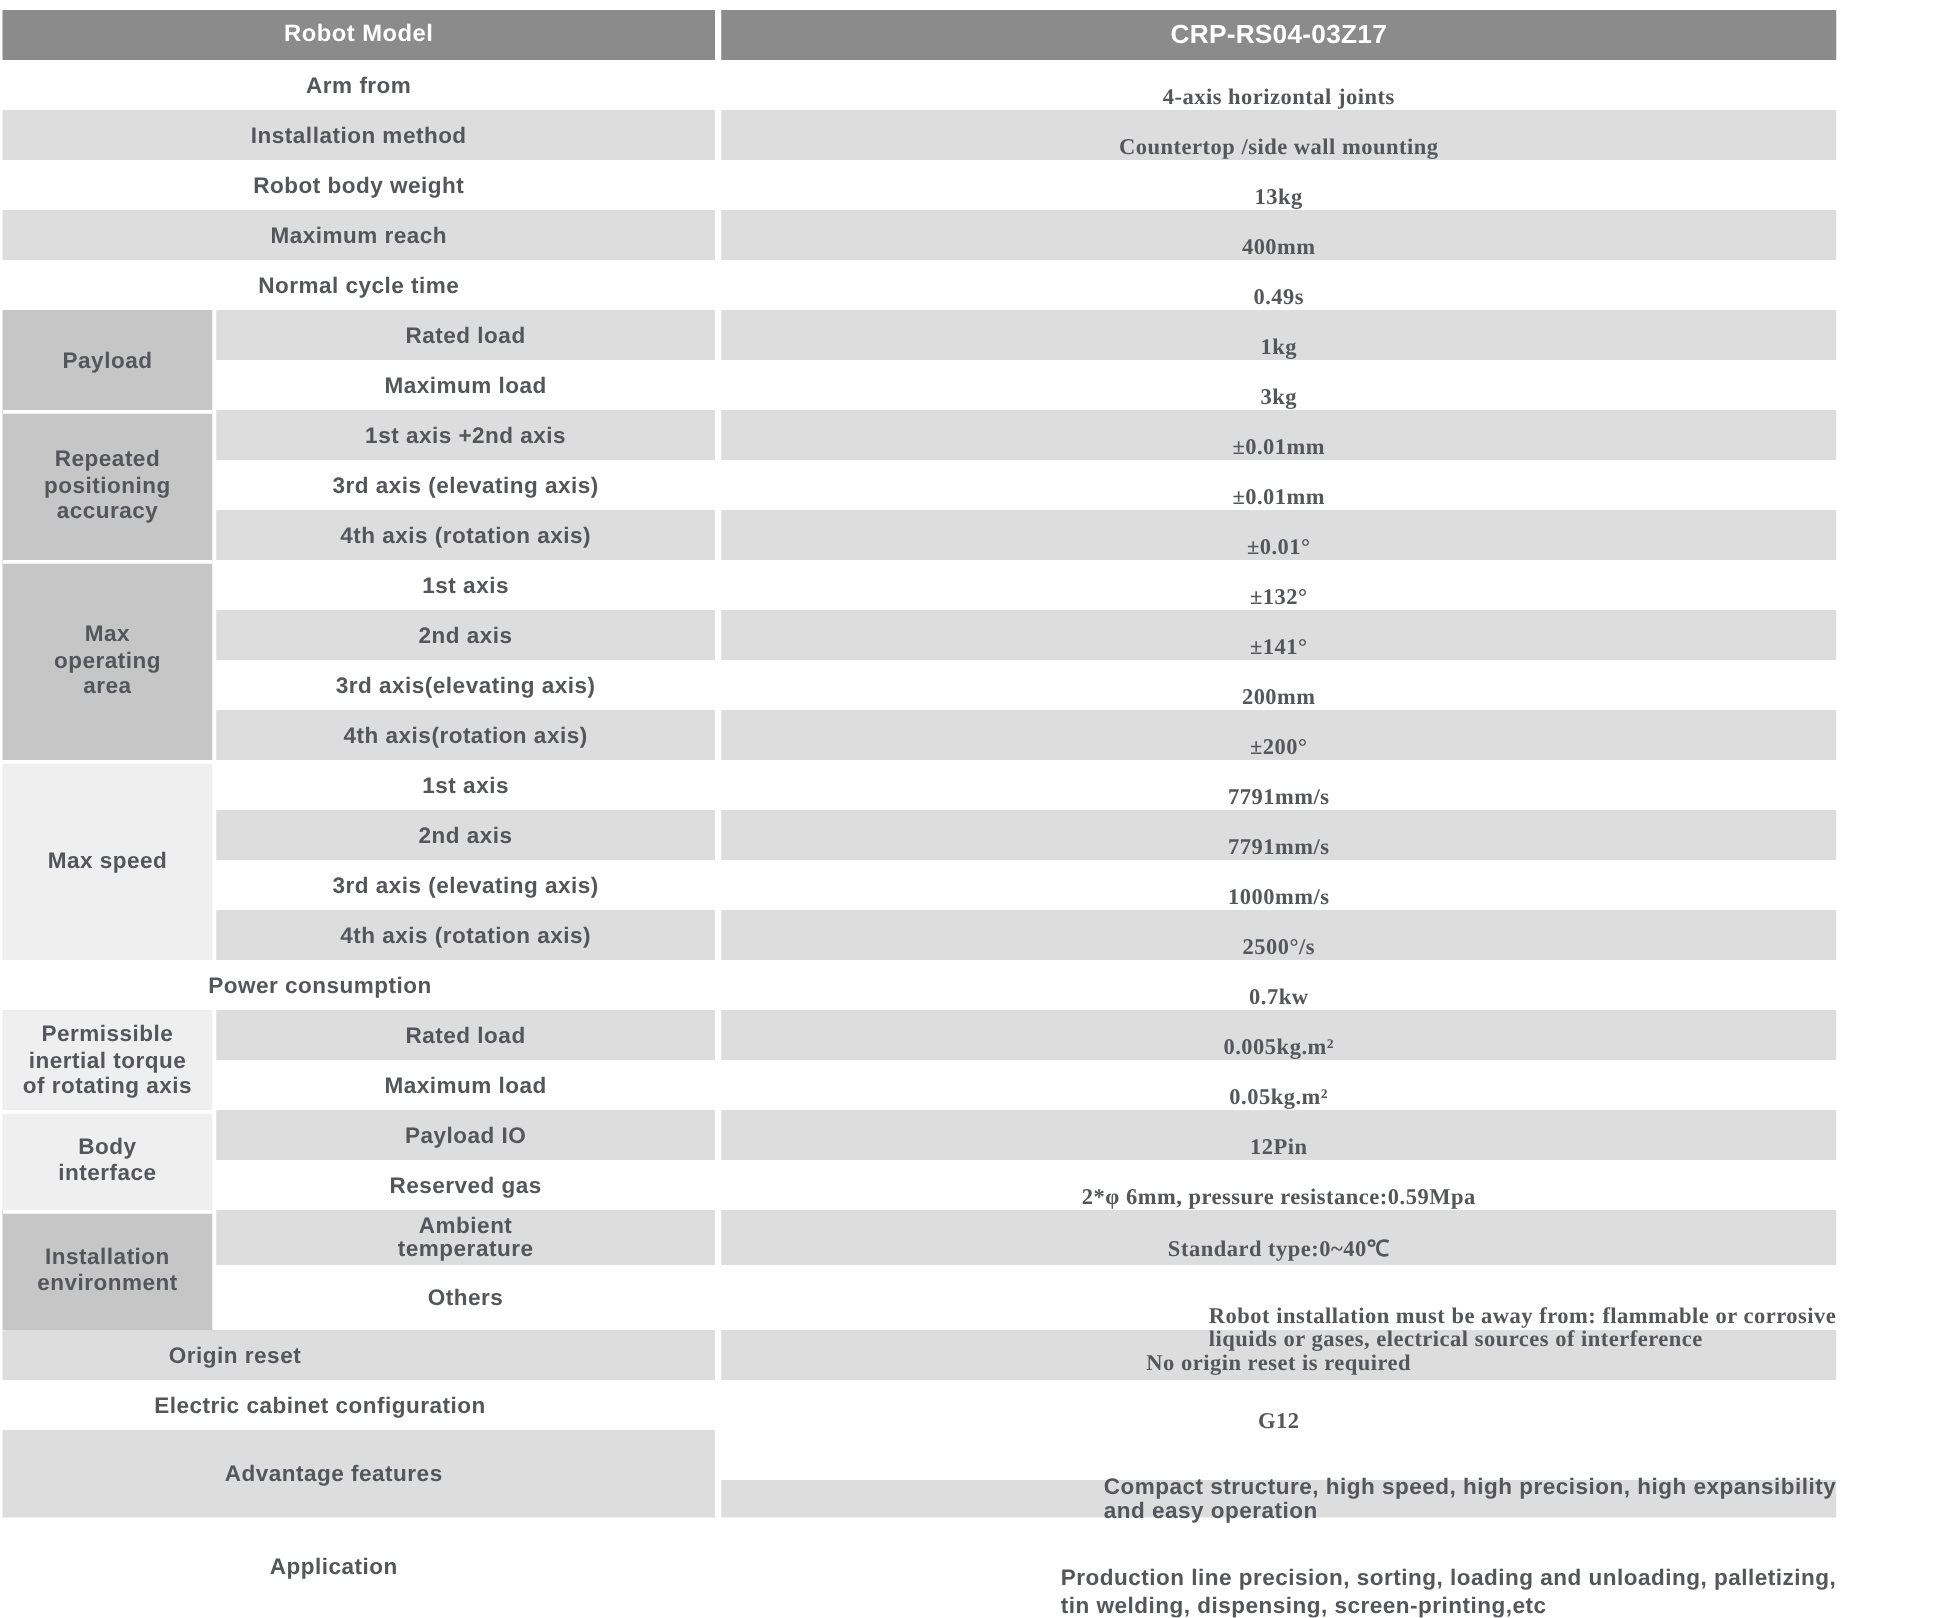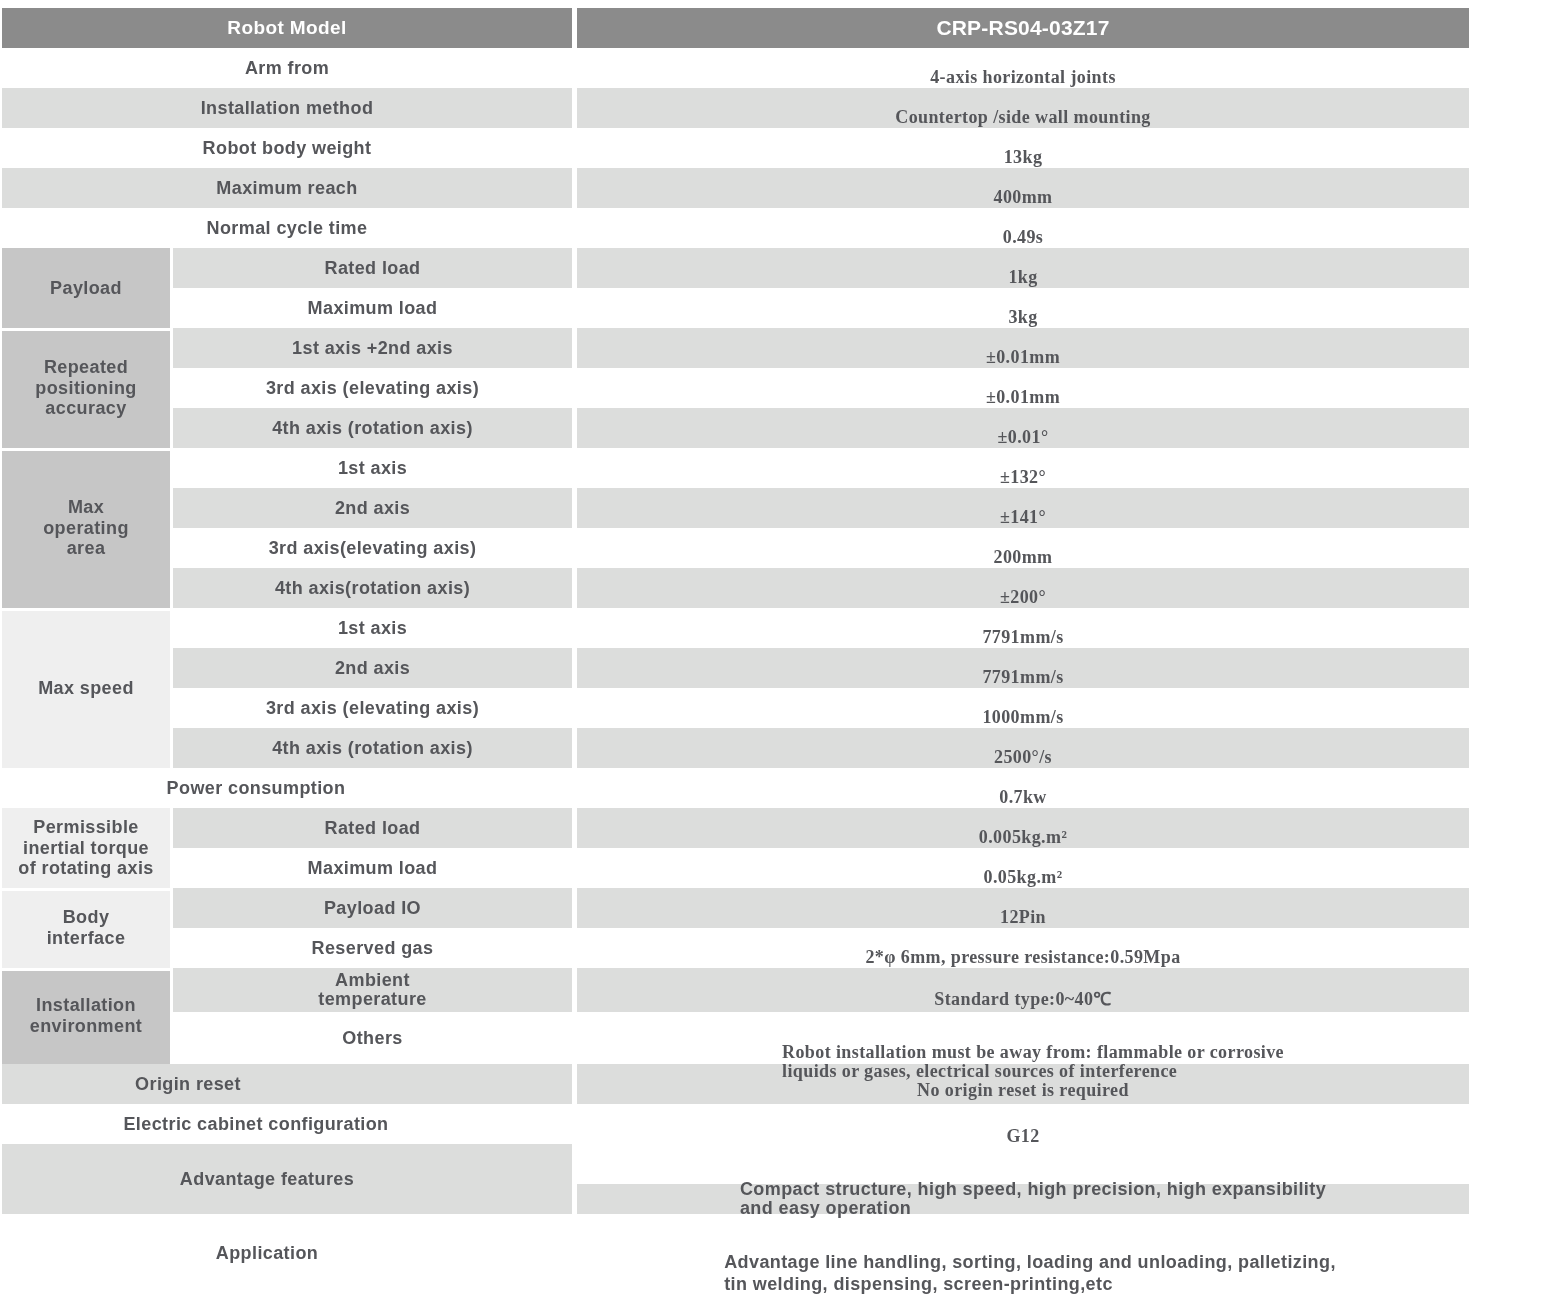--- a/index.html
+++ b/index.html
@@ -36,21 +36,21 @@
   .gsection{display:flex;}
   .gcell{width:168px;flex:none;display:flex;align-items:center;justify-content:center;text-align:center;}
   .gcell.med{background:var(--group_medium,#c6c6c6);}
   .gcell.lt{background:var(--group_light,#efefef);text-align:center;}
   .gsection.sep .gcell{box-shadow:inset 0 3px 0 #ffffff;}
   .ggap{width:3px;flex:none;background:#ffffff;}
   .grows{display:flex;flex-direction:column;width:1167px;}
   
   .pre{white-space:pre-line;}
   .vtxt{transform:translateY(9px);font-family:Liberation Serif, serif;}
-  .val.left{justify-content:center;text-align:left;margin-top:40px;}
+  .val.left{justify-content:flex-end;text-align:left;margin-top:40px;}
   .val.pad20{padding-left:20px;}
   .val.pad14{padding-left:14px;}
   .tight{line-height:1.08;}
   .loose{line-height:1.25;}
   .no-shift{transform:none;}
   .shift-l .txt{transform:translateX(-31px);}
   .shift-xl .txt{transform:translateX(-99px);}
   .shift-m .txt{transform:translateX(-20px);}
 </style>
 </head>
@@ -396,19 +396,19 @@
           <span class="pre tight">Compact structure, high speed, high precision, high expansibility
  and easy operation</span>
         </div>
     </div>
     <div class="row h78 shift-m">
       <div class="cell lbl">
           <span class="txt">Application</span>
         </div>
       <div class="vgap"></div>
       <div class="cell val left pad14">
-          <span class="pre loose">Advantage line handling, sorting, loading and unloading, palletizing,
+          <span class="pre loose">Production line precision, sorting, loading and unloading, palletizing,
 tin welding, dispensing, screen-printing,etc</span>
         </div>
     </div>
 
   </div>
 </div>
 
 </body></html>

